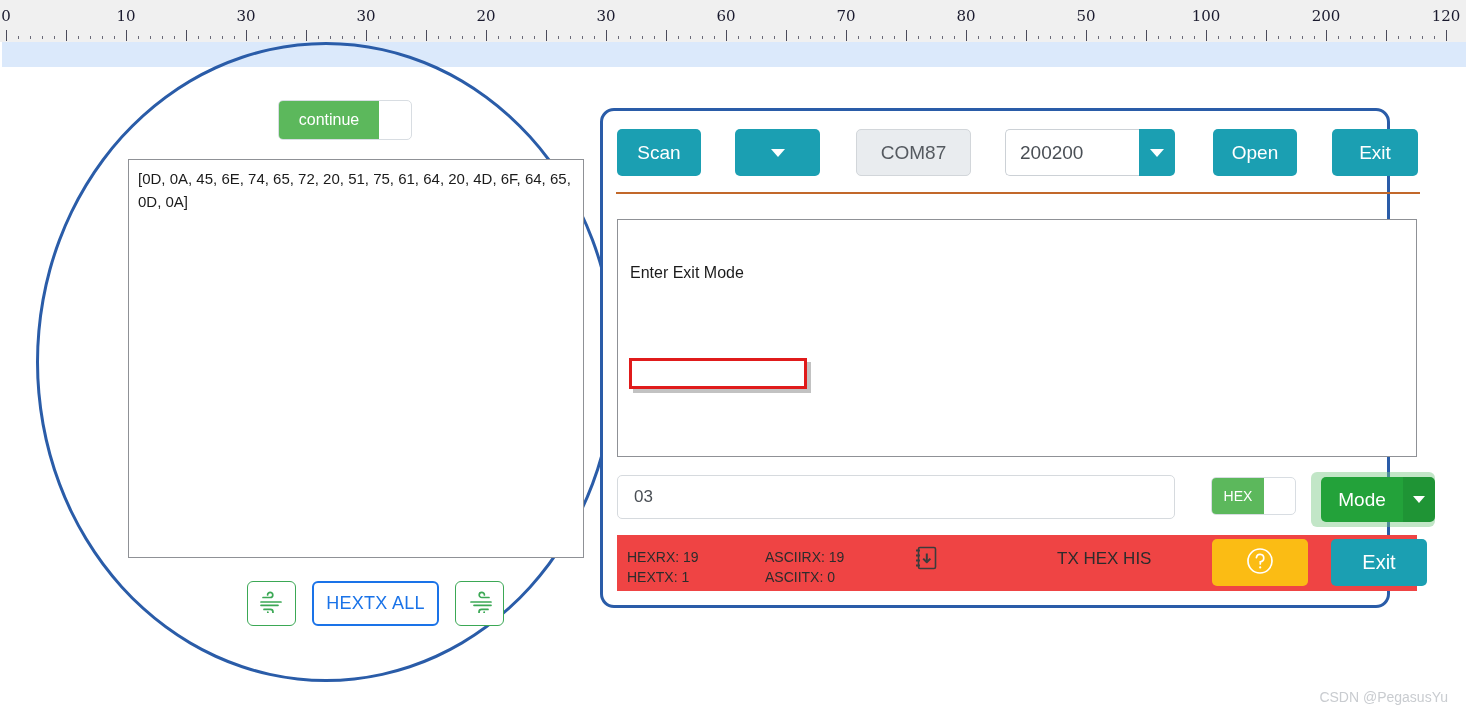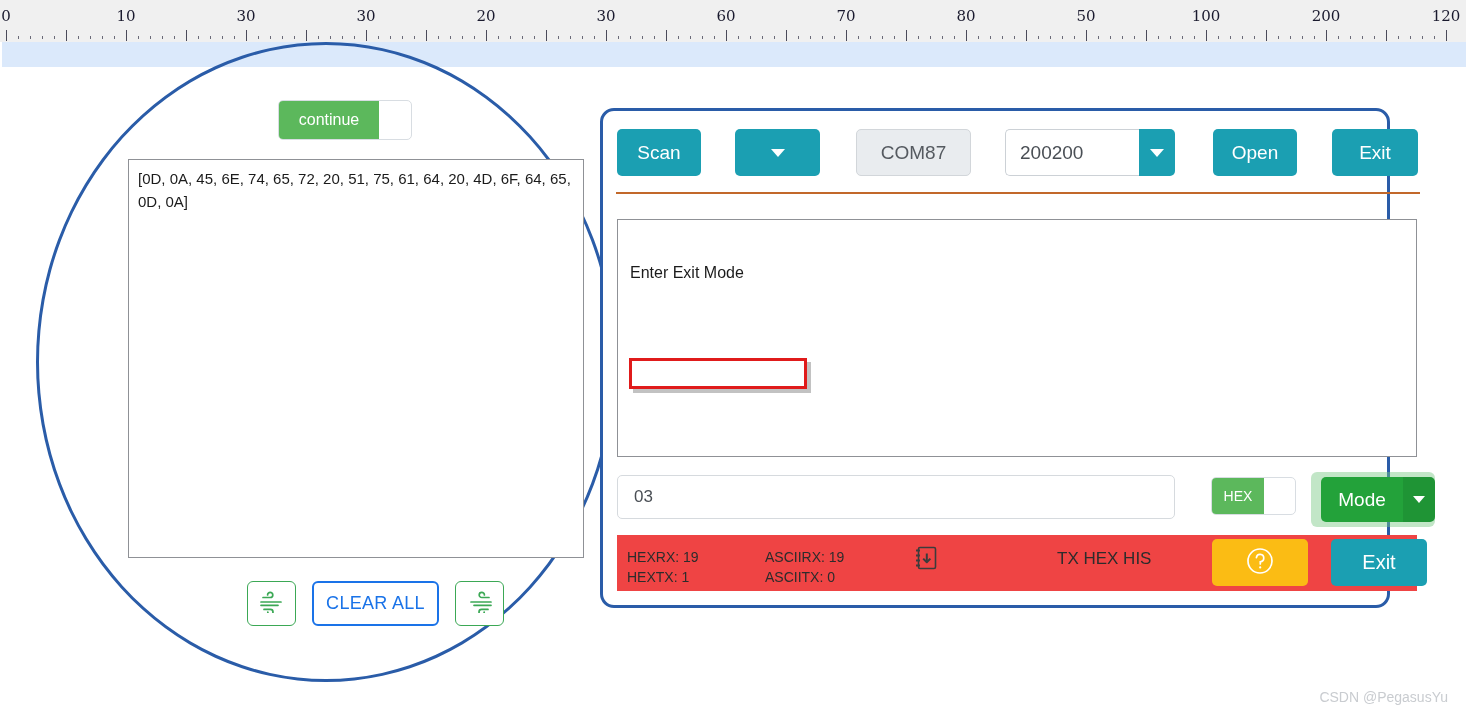--- a/index.html
+++ b/index.html
@@ -393,21 +393,21 @@
       <span>
         <svg width="26" height="22" viewBox="0 0 26 22" fill="none" stroke="#3ba855" stroke-width="1.7" stroke-linecap="round">
           <path d="M4 6.5h7.2a2.6 2.6 0 1 0-2.6-2.6"></path>
           <path d="M2 11h20"></path>
           <path d="M2 14.3h17"></path>
           <path d="M5 18.4h6.4a2.6 2.6 0 1 1-2.6 2.6"></path>
         </svg>
       </span>
     </div>
     <div class="clear-all">
-      <span>CLEAR ALL</span>
+      <span>HEXTX ALL</span>
     </div>
     <div class="icon-btn">
       <span>
         <svg width="26" height="22" viewBox="0 0 26 22" fill="none" stroke="#3ba855" stroke-width="1.7" stroke-linecap="round">
           <path d="M22 6.5h-7.2a2.6 2.6 0 1 1 2.6-2.6"></path>
           <path d="M24 11H4"></path>
           <path d="M24 14.3H7"></path>
           <path d="M21 18.4h-6.4a2.6 2.6 0 1 0 2.6 2.6"></path>
         </svg>
       </span>

